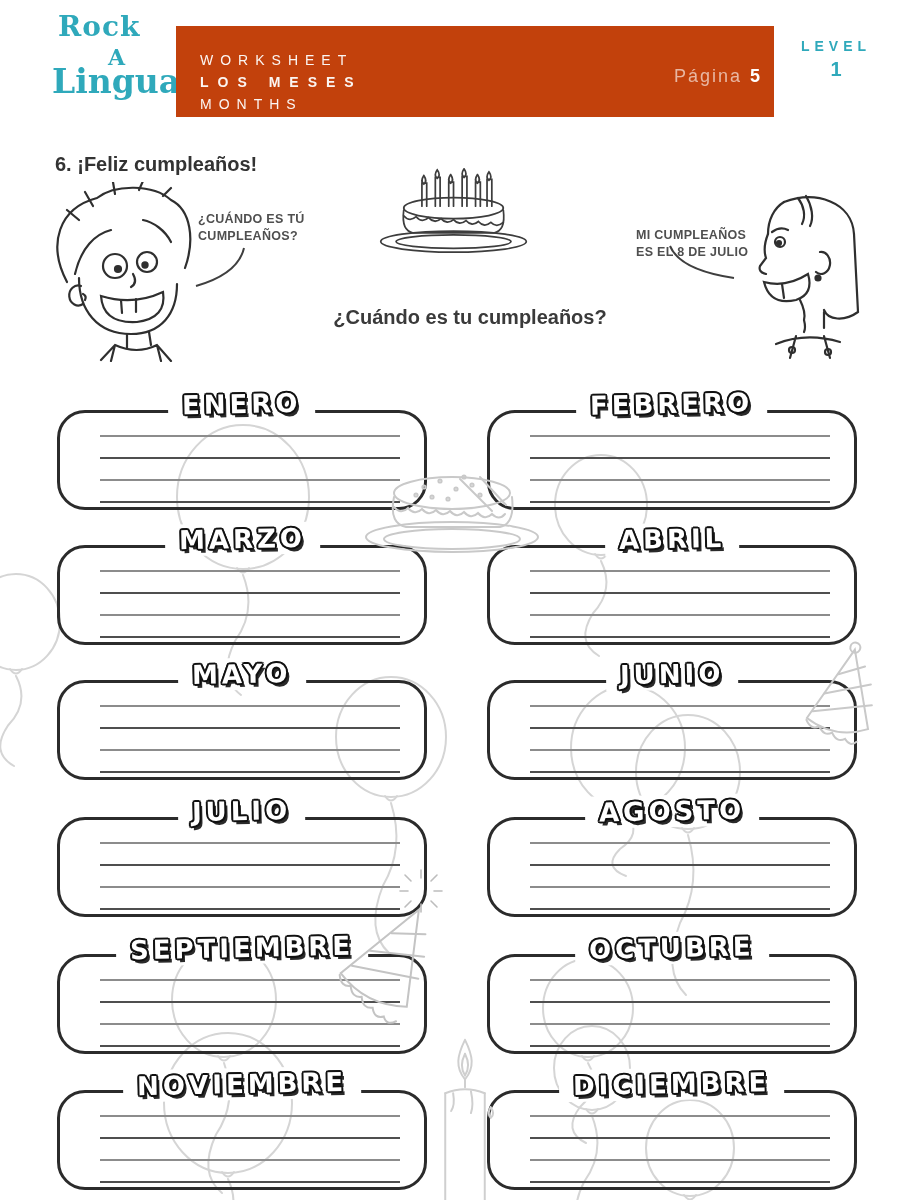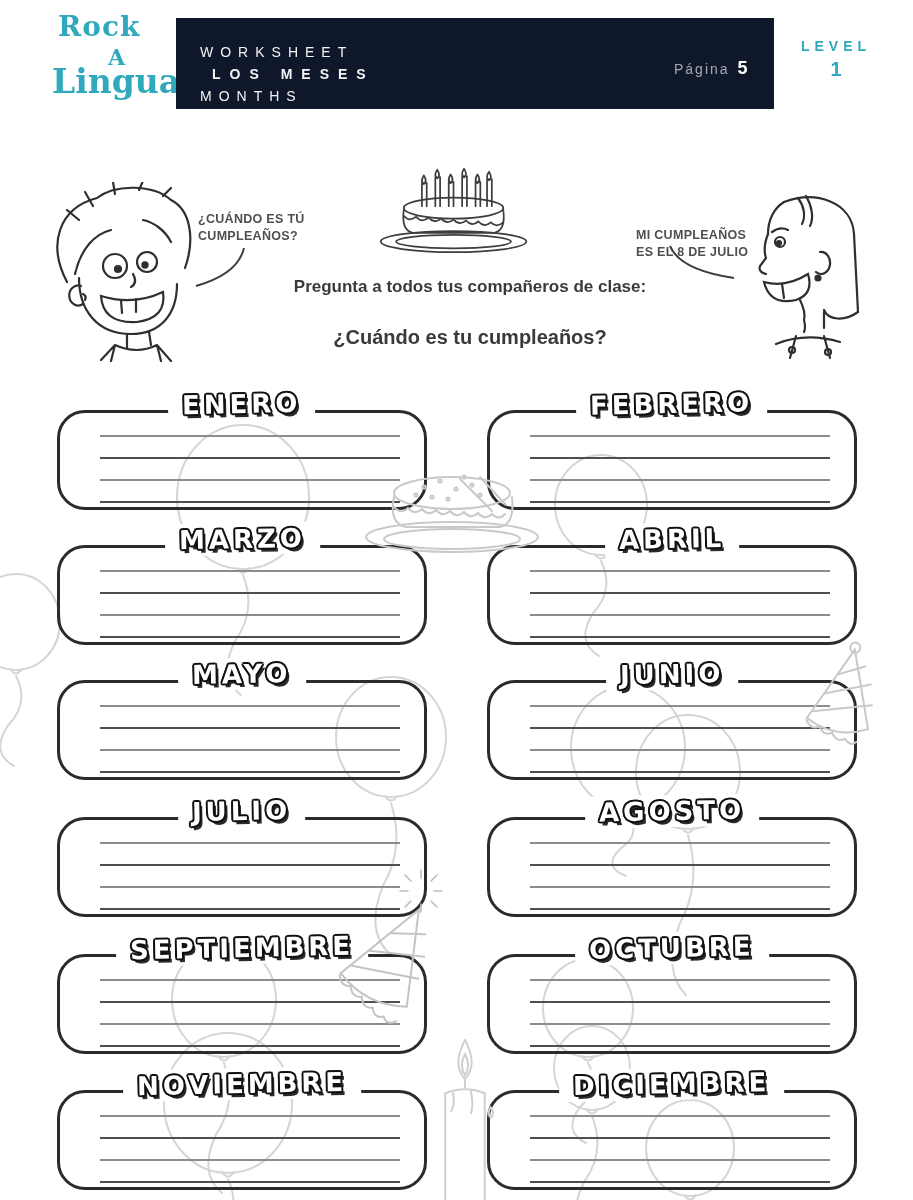--- a/index.html
+++ b/index.html
@@ -4,27 +4,27 @@
 <style>
   * { margin:0; padding:0; box-sizing:border-box; }
   body { background:#fff; font-family:"Liberation Sans", sans-serif; }
   #page { position:relative; width:913px; height:1200px; background:#fff; overflow:hidden; margin:0 auto; }
 
   
   #logo { position:absolute; left:52px; top:8px; width:130px; height:100px; color:#2fa9bb; font-family:"DejaVu Serif", serif; font-weight:bold; }
   #logo .l1 { position:absolute; left:6px; top:2px; font-size:28px; letter-spacing:1px; }
   #logo .l2 { position:absolute; left:56px; top:36px; font-size:22px; }
   #logo .l3 { position:absolute; left:0px; top:54px; font-size:33px; letter-spacing:0px; }
-  #banner { position:absolute; left:176px; top:18px; width:598px; height:91px; background:#0f172a; color:#fff; }
+  #banner { position:absolute; left:176px; top:26px; width:598px; height:91px; background:#c2410c; color:#fff; }
   #banner .bl { position:absolute; left:24px; font-size:14px; letter-spacing:7px; font-weight:400; opacity:.95; }
   #banner .bl.k { top:26px; }
-  #banner .bl.t { top:48px; font-weight:bold; letter-spacing:9px;margin-left:12px; }
+  #banner .bl.t { top:48px; font-weight:bold; letter-spacing:9px; }
   #banner .bl.e { top:70px; }
   #pagina { position:absolute; left:498px; top:40px; }
-  #pagina .plabel { font-size:14px; letter-spacing:2px; color:rgba(255,255,255,.62); }
+  #pagina .plabel { font-size:18px; letter-spacing:2px; color:rgba(255,255,255,.62); }
   #pagina .pnum { font-size:18px; font-weight:bold; color:#fff; margin-left:8px; }
   #level { position:absolute; left:798px; top:38px; width:76px; text-align:center; color:#2fa9bb; }
   #level .lvl { font-size:14px; font-weight:bold; letter-spacing:5px; }
   #level .num { font-size:20px; font-weight:bold; margin-top:4px; }
 
   
   #heading { position:absolute; left:55px; top:153px; font-size:20px; font-weight:bold; color:#333; }
   .speech { position:absolute; font-size:12.5px; font-weight:bold; color:#4f4f4f; line-height:17px; letter-spacing:.3px; }
   #boy-speech { left:198px; top:211px; }
   #girl-speech { left:636px; top:227px; width:118px; text-align:left; }
@@ -145,20 +145,21 @@
     <div id="pagina">
       <span class="plabel">Página</span><span class="pnum">5</span>
     </div>
   </div>
 
   <div id="level">
     <div class="lvl">LEVEL</div>
     <div class="num">1</div>
   </div>
 
+  <div id="heading">6. ¡Feliz cumpleaños!</div>
 
   <div class="deco" style="left:45px;top:182px;">
     <svg width="165" height="180" viewBox="0 0 165 180" fill="none" stroke="#2f2f2f" stroke-width="2.2" stroke-linecap="round">
       <path d="M22,100 C2,62 14,26 52,16 C70,2 108,2 126,18 C146,28 150,58 140,86"></path>
       <path d="M34,38 l-12,-10 M48,24 l-8,-14 M70,12 l-2,-12 M94,8 l4,-9 M118,14 l8,-8"></path>
       <path d="M30,92 C36,66 50,52 66,48 M126,60 C120,48 108,40 98,38"></path>
       <path d="M34,96 C34,128 52,152 86,152 C116,152 132,132 132,102"></path>
       <circle cx="70" cy="84" r="12"></circle>
         <circle cx="102" cy="80" r="10"></circle>
       <circle cx="73" cy="87" r="3" fill="#2f2f2f"></circle>
@@ -221,21 +222,20 @@
     <div>MI CUMPLEAÑOS</div>
     <div>ES EL 8 DE JULIO</div>
   </div>
   <div class="deco" style="left:660px;top:244px;">
     <svg width="82" height="40" viewBox="0 0 82 40" fill="none" stroke="#3f3f3f" stroke-width="2">
       <path d="M10,2 Q20,26 74,34"></path>
     </svg>
   </div>
 
   <div id="center-text">
-    <div class="p1">Pregunta a todos tus compañeros de clase:</div>
     <div class="p2">¿Cuándo es tu cumpleaños?</div>
   </div>
 
   <div class="deco" style="left:360px;top:455px;">
     <svg width="185" height="105" viewBox="0 0 185 105" fill="none" stroke="#c9c9c9" stroke-width="2" stroke-linecap="round">
       <ellipse cx="92" cy="82" rx="86" ry="15"></ellipse>
         <ellipse cx="92" cy="84" rx="68" ry="10"></ellipse>
       <path d="M34,42 C30,62 36,70 46,72 L140,72 C150,70 154,60 152,42"></path>
       <ellipse cx="92" cy="38" rx="58" ry="16"></ellipse>
       <path d="M100,24 L132,56 M120,22 L146,50"></path>

